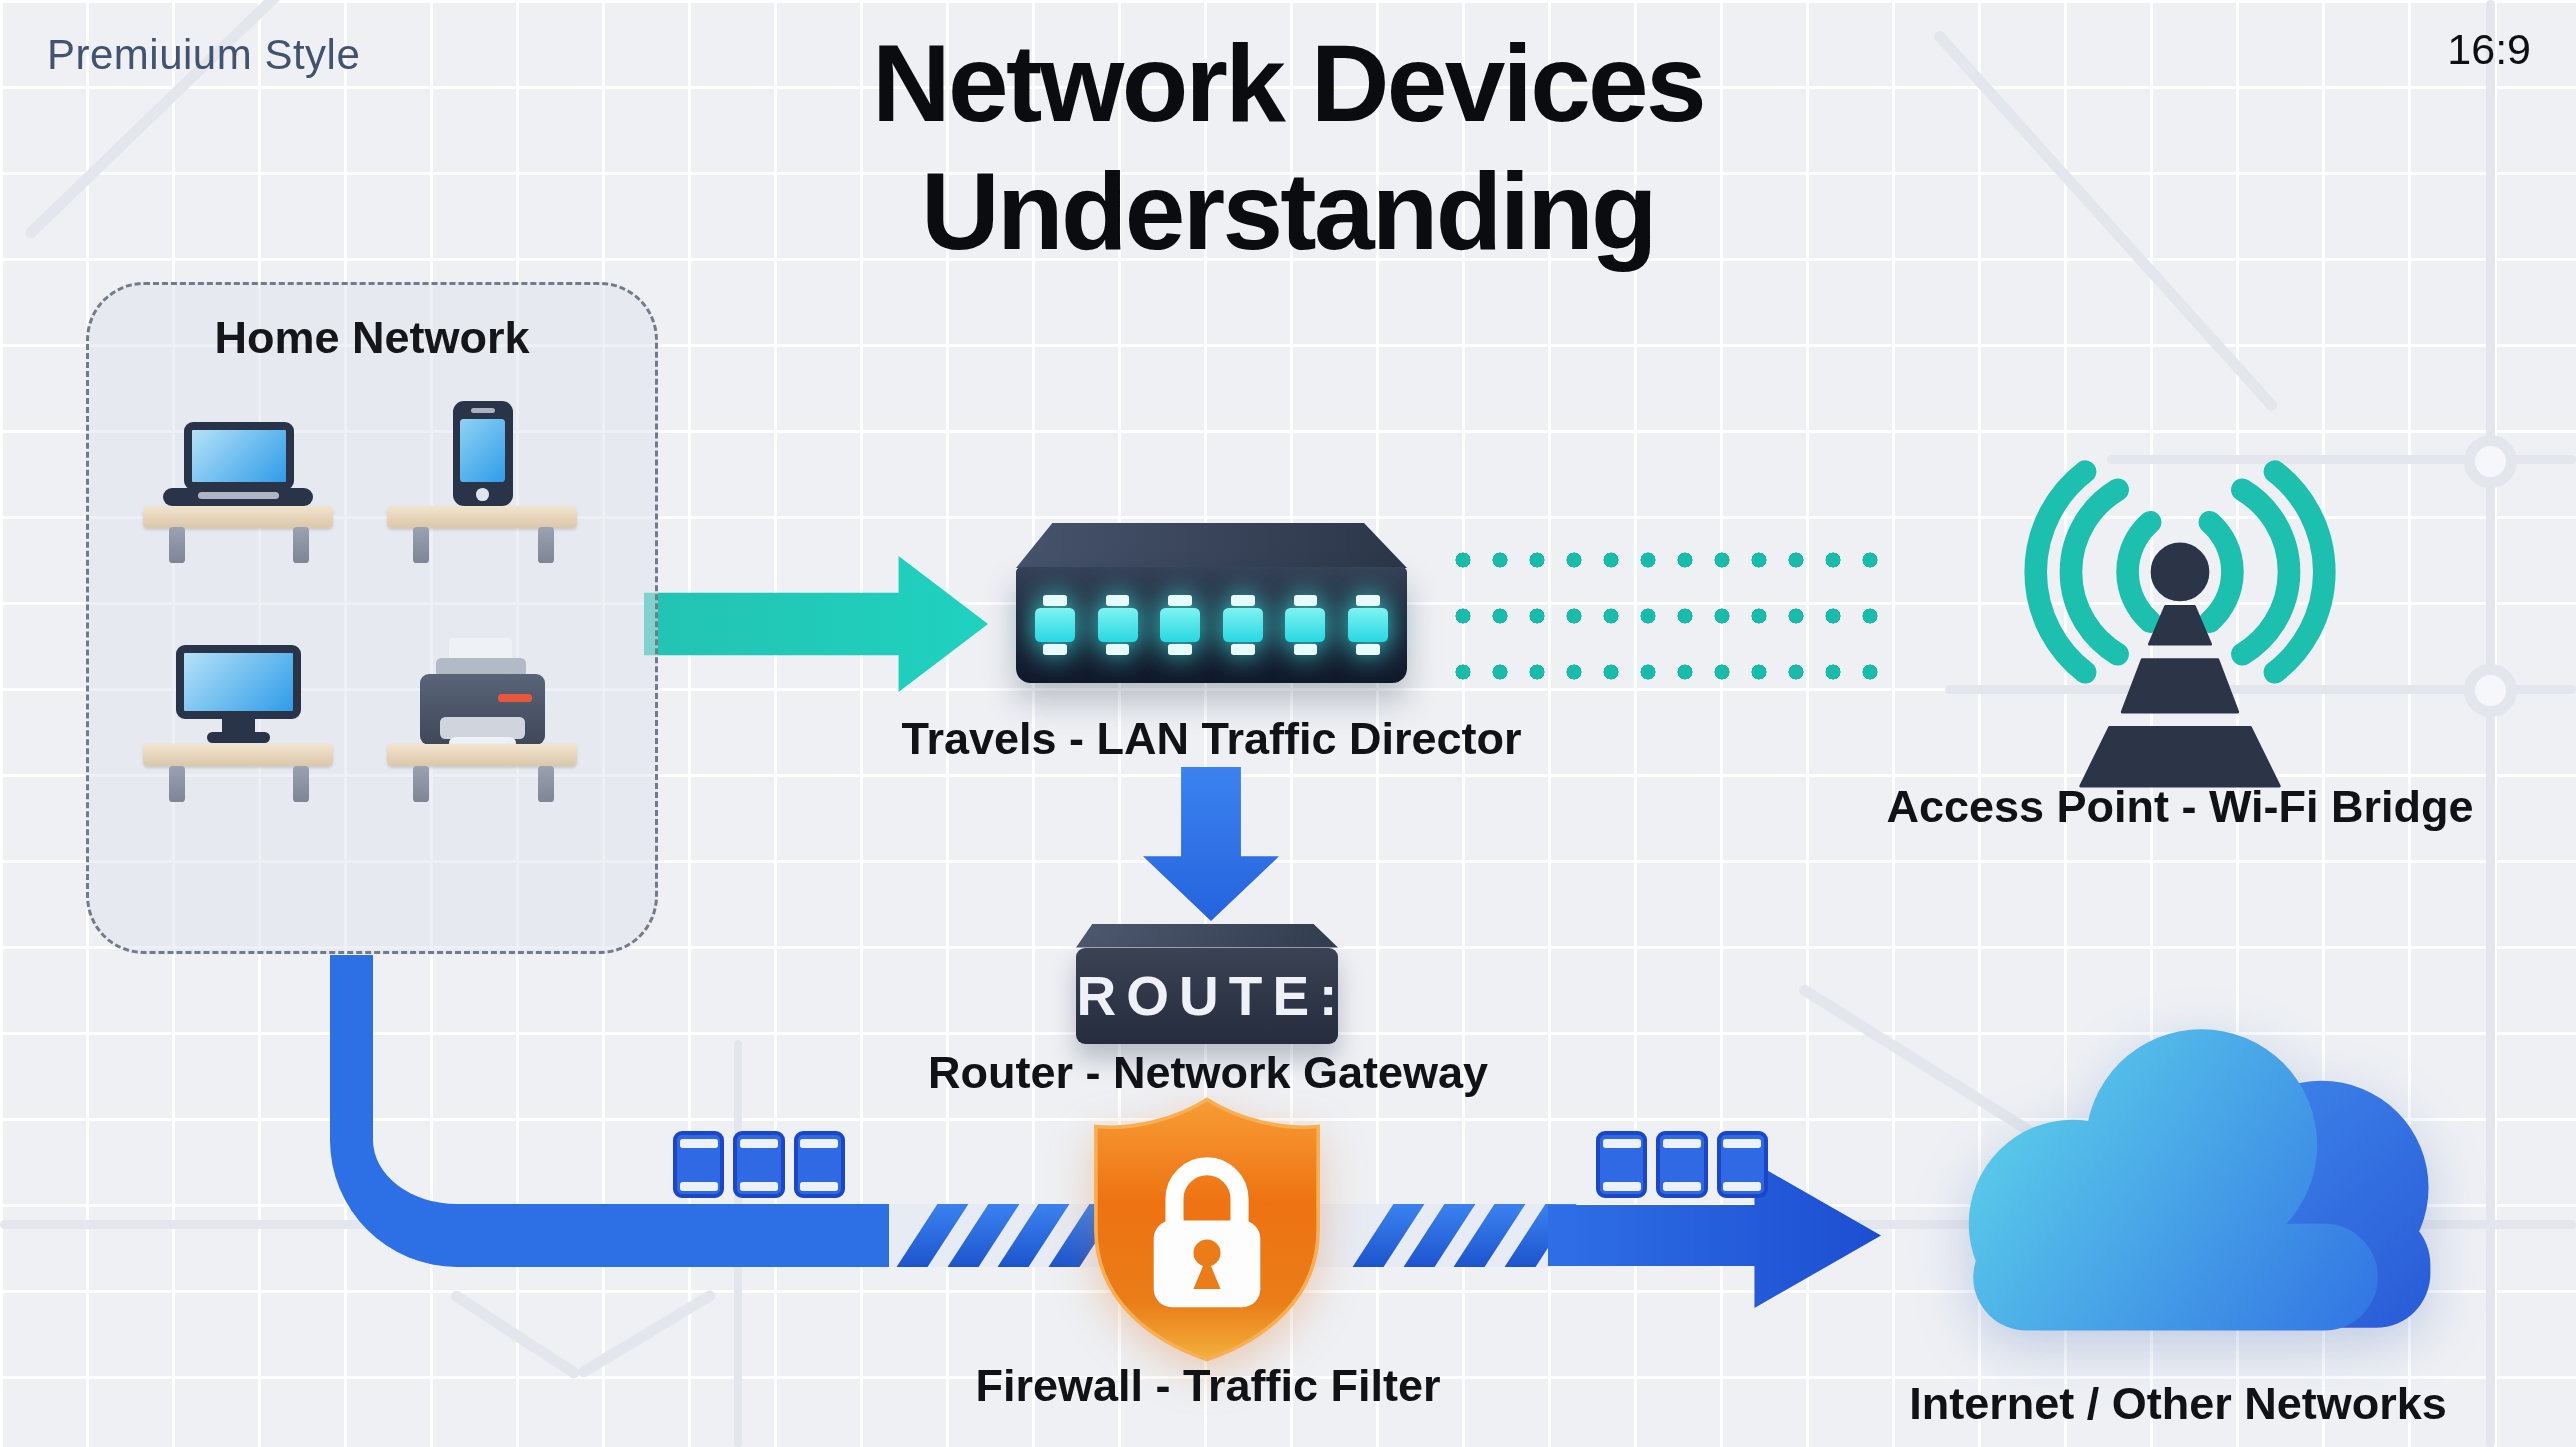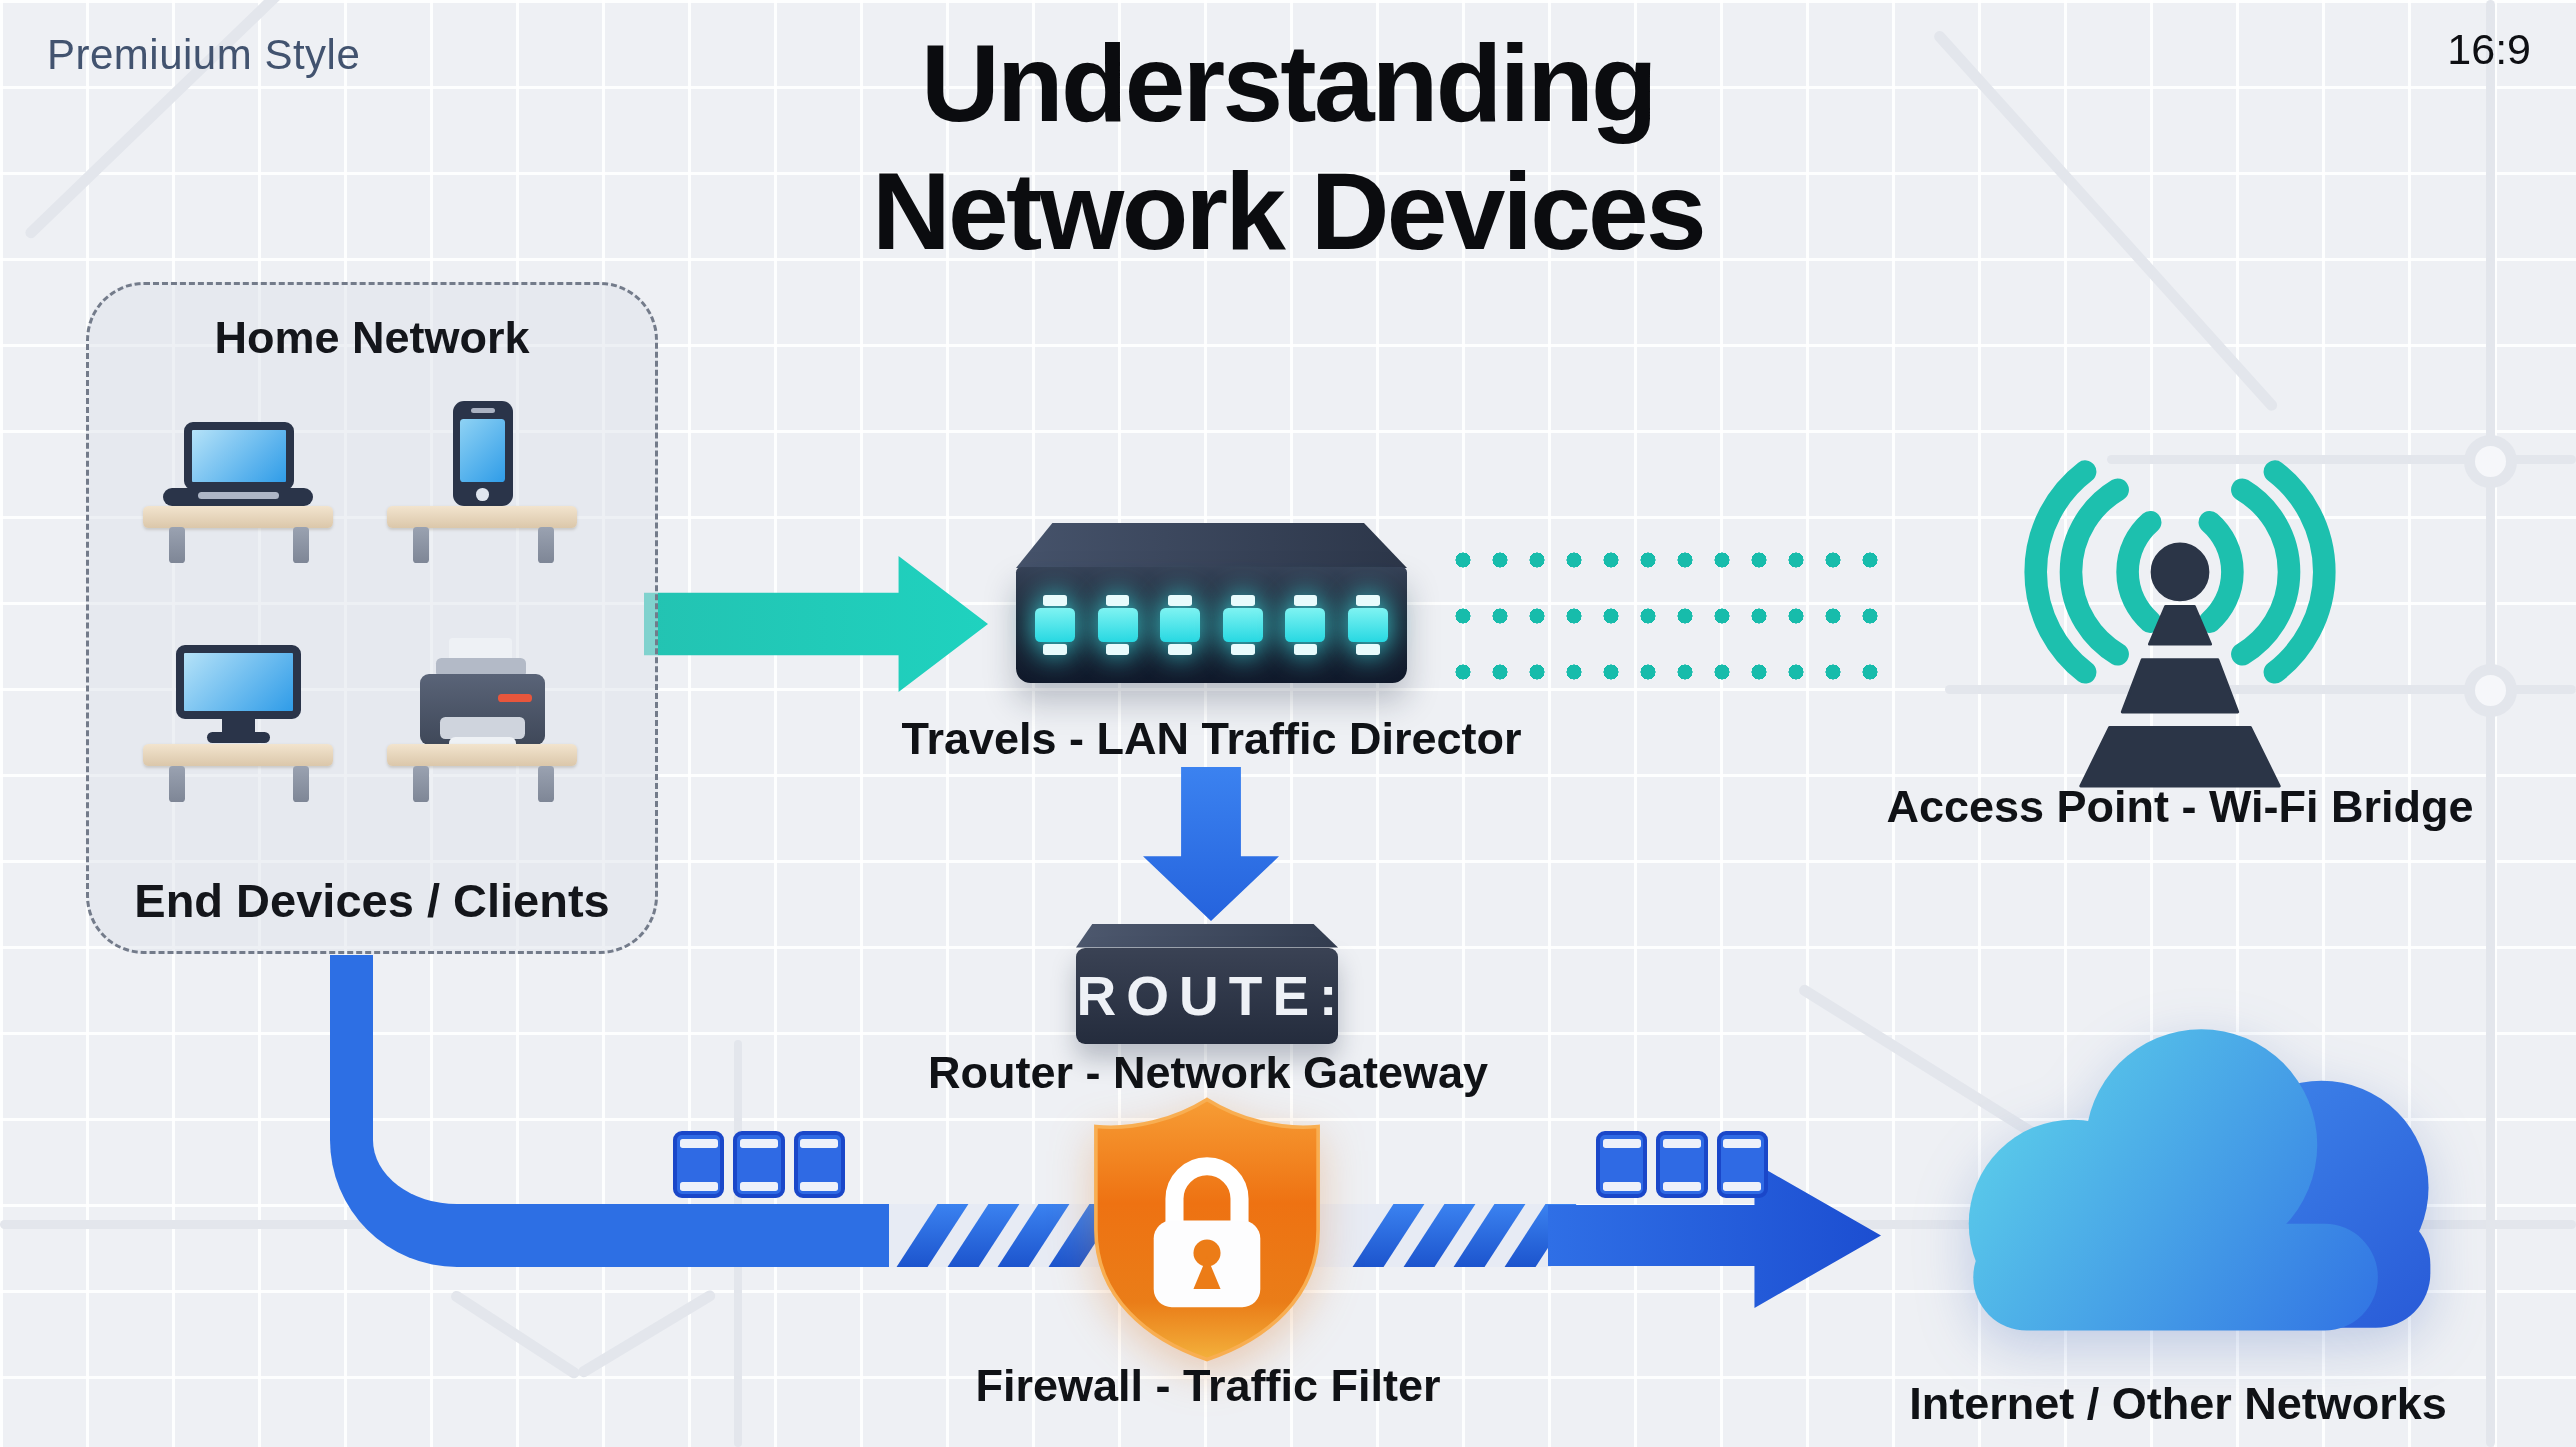--- a/index.html
+++ b/index.html
@@ -101,22 +101,22 @@
   <div class="decor" style="left:1945px;top:685px;width:631px;height:9px;"></div>
   <div class="decor" style="left:0;top:1220px;width:2576px;height:9px;"></div>
   <div class="decor" style="left:2486px;top:0;width:9px;height:1447px;"></div>
   <div class="decor" style="left:734px;top:1040px;width:8.1px;height:407px;"></div>
   <div class="ring" style="left:2464px;top:435px;"></div>
   <div class="ring" style="left:2464px;top:664px;"></div>
 
   <div class="brand">Premiuium Style</div>
   <div class="aspect">16:9</div>
   <div class="title">
+    <div>Network Devices</div>
     <div>Understanding</div>
-    <div>Network Devices</div>
   </div>
 
   <div class="home-box">
     <div class="home-title">Home Network</div>
 
     <div class="abs">
       <div class="screen" style="left:95px;top:137px;width:94px;height:52px;"></div>
       <div class="darkpart" style="left:74px;top:203px;width:150px;height:18px;border-radius:9px;"></div>
       <div class="abs" style="left:109px;top:207px;width:81px;height:7.2px;background:#aeb6c6;border-radius:3.6px;"></div>
     </div>
@@ -148,21 +148,20 @@
       <div class="abs" style="left:347px;top:373px;width:90px;height:20px;background:#b3bac7;border-radius:5.4px;"></div>
       <div class="abs" style="left:331px;top:389px;width:125px;height:71px;background:linear-gradient(180deg,#5a6478,#3f4859);border-radius:9px;"></div>
       <div class="abs" style="left:409px;top:409px;width:34px;height:8.1px;background:#e8563c;border-radius:3.6px;"></div>
       <div class="abs" style="left:351px;top:432px;width:85px;height:22px;background:#cfd4dd;border-radius:5.4px;"></div>
       <div class="abs" style="left:360px;top:452px;width:67px;height:12.7px;background:#eef1f5;border-radius:6.3px;"></div>
     </div>
     <div class="tabletop" style="left:298px;top:459px;"></div>
     <div class="leg" style="left:324px;top:481px;"></div>
     <div class="leg" style="left:449px;top:481px;"></div>
 
-    <div class="home-caption">End Devices / Clients</div>
   </div>
 
   <div class="lan-arrow"></div>
 
   <div class="switch-top"></div>
   <div class="switch-front">
     <div class="port">
         <div class="tab"></div>
         <div class="mid"></div>
         <div class="tab"></div>

